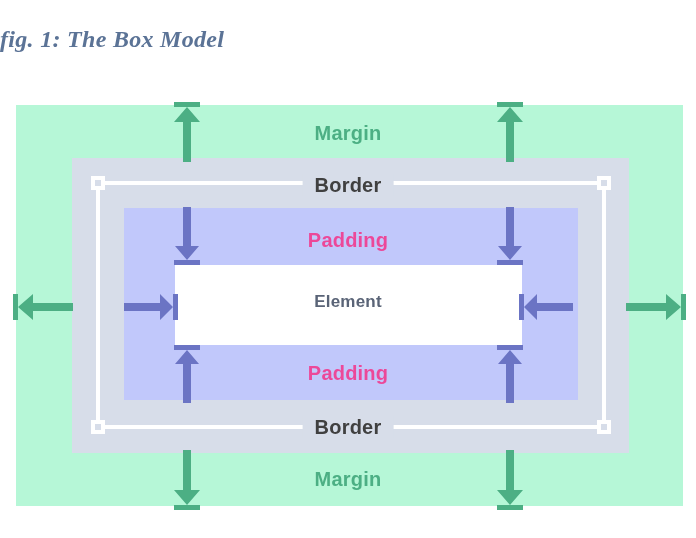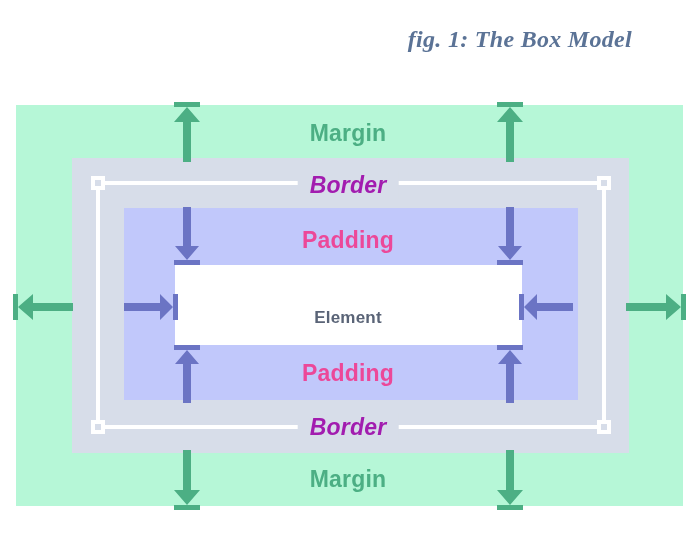--- a/index.html
+++ b/index.html
@@ -14,21 +14,21 @@
     overflow: hidden;
     font-family: "Liberation Sans", sans-serif;
   }
 
   
   #figure-title {
     position: absolute;
     left: 0;
     top: 26px;
     width: 632px;
-    text-align: right;
+    text-align: left;
     font-family: "Liberation Serif", serif;
     font-style: italic;
     font-weight: 700;
     font-size: 24px;
     letter-spacing: 0.3px;
     color: #5b7396;
     white-space: nowrap;
   }
 
   
@@ -48,36 +48,36 @@
   #margin-box  { left:16px;  top:105px; width:667px; height:401px; background:#b6f7d7; }
   #border-box  { left:72px;  top:158px; width:557px; height:295px; background:#d7dde9; }
   #padding-box { left:124px; top:208px; width:454px; height:192px; background:#c1c8fb; }
   #element-box { left:175px; top:265px; width:347px; height:80px;  background:#ffffff; }
 
   
   .region-label {
     position: absolute;
     font-family: "Liberation Sans", sans-serif;
     font-weight: 700;
-    font-size: 23px;
+    font-size: 20px;
     letter-spacing: 0.2px;
     white-space: nowrap;
     transform: translate(-50%, -50%);
     text-align: center;
   }
   .label-margin  { color: #4caf84; }
-  .label-border  { color: #a21caf; font-style: italic; }
+  .label-border  { color: #404040; }
   .label-padding { color: #ec4899; }
   .label-element { color: #5a6477; }
 
   #label-margin-top     { left:348px; top:133px; }
   #label-margin-bottom  { left:348px; top:479px; }
   #label-padding-top    { left:348px; top:240px; }
   #label-padding-bottom { left:348px; top:373px; }
-  #label-element        { left:348px; top:318px; font-size:17px; }
+  #label-element        { left:348px; top:302px; font-size:17px; }
 
   
   .label-border {
     background: #d7dde9;
     padding: 0 12px;
   }
   #label-border-top    { left:348px; top:185px; }
   #label-border-bottom { left:348px; top:427px; }
 
   

